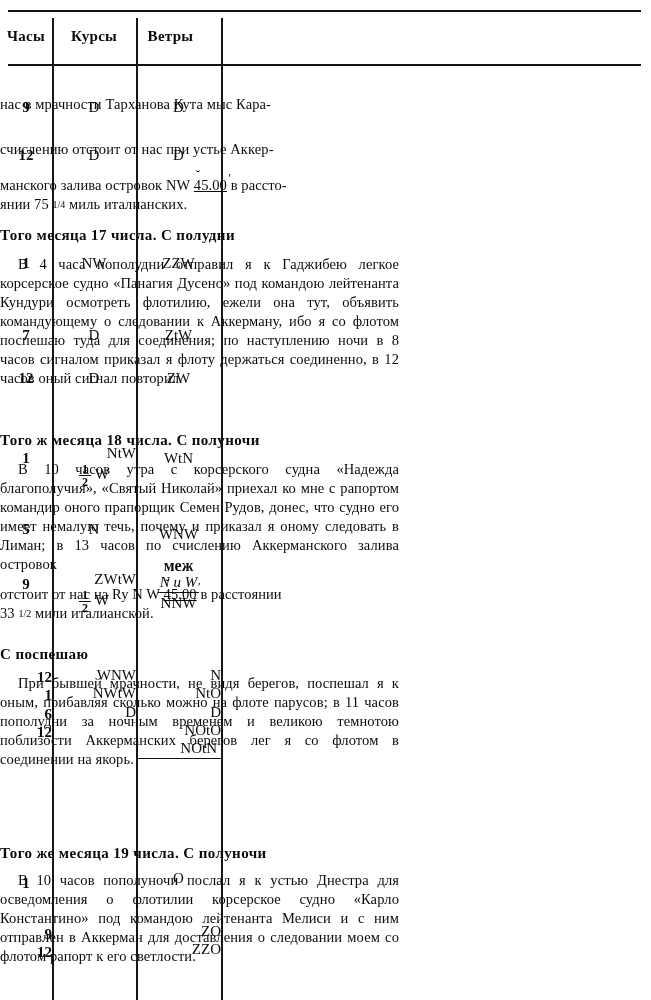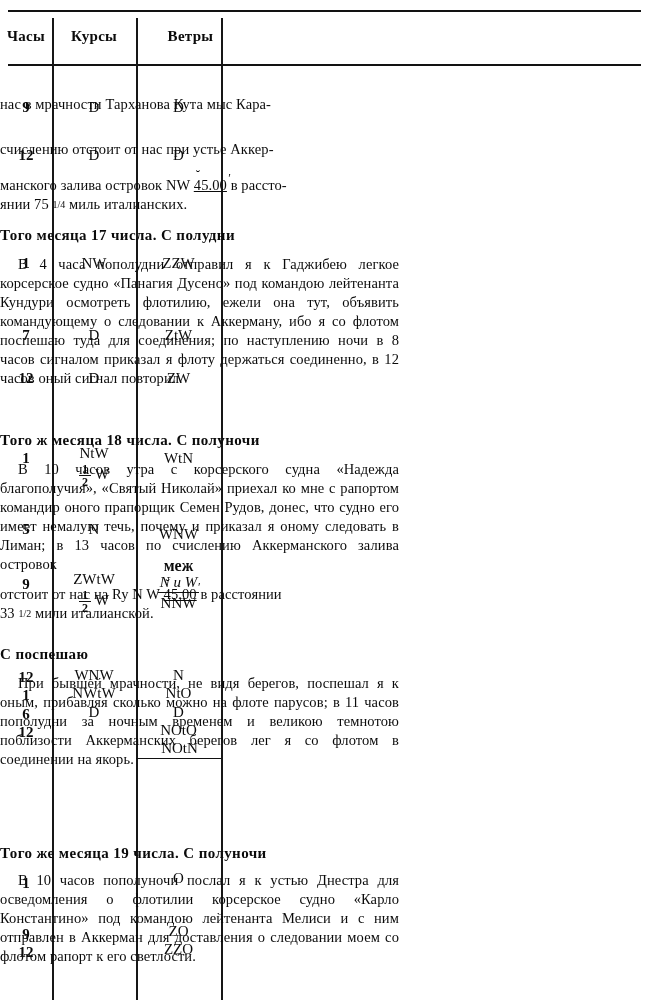--- a/index.html
+++ b/index.html
@@ -50,35 +50,35 @@
     position: absolute;
     top: 28px;
     font-size: 15px;
     font-weight: bold;
     letter-spacing: .3px;
     text-align: center;
     white-space: nowrap;
   }
   .hdr.h-hours { left: 0;   width: 52px; }
   .hdr.h-course{ left: 52px; width: 84px; }
-  .hdr.h-wind  { left: 148px; width: 85px; }
+  .hdr.h-wind  { left: 128px; width: 85px; }
 
   
   .cell {
     position: absolute;
     text-align: center;
     white-space: nowrap;
     line-height: 1.06;
   }
   .col-hours  { left: 0;     width: 52px; font-size: 15px; font-weight: bold; }
   .col-course { left: 52px;  width: 84px; font-size: 15px; }
   .col-wind   { left: 136px; width: 85px; font-size: 15px; }
 
   .stack { display: block; }
-  .stack > span { display: block; }
+  .stack > span { display: block; text-align: right; }
 
   .tight { line-height: 1.22; }
 
   
   .frac-row {
     display: flex;
     align-items: center;
     justify-content: center;
     gap: 4px;
     margin-top: 1px;

